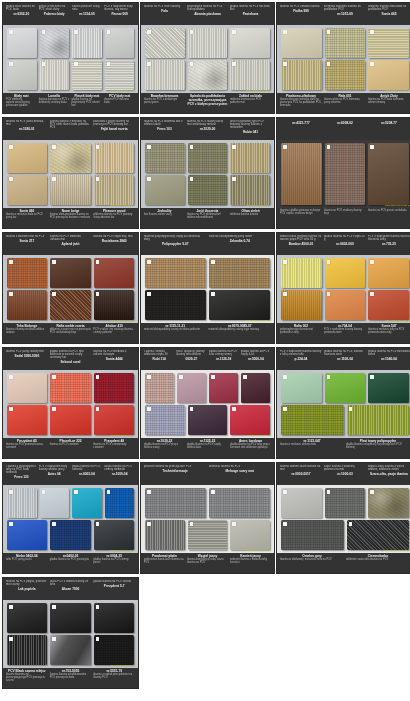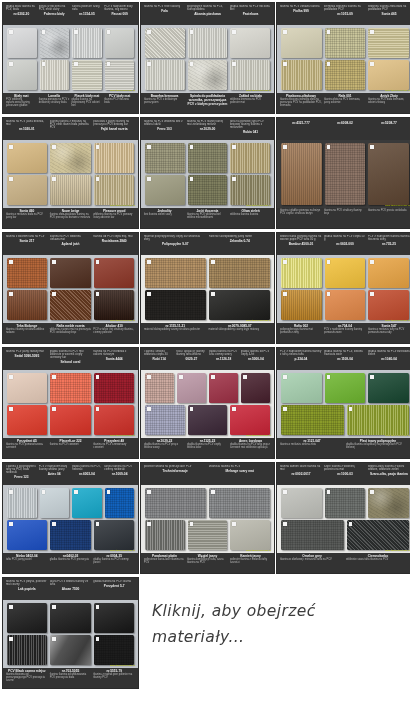--- a/index.html
+++ b/index.html
@@ -996,17 +996,13 @@
             <span class="fline">tkanina tkanina od włóknowania PCV przeszycia biała</span>
           </div>
           <div class="fcell">
             <span class="fcode">nr.5515-79</span>
             <span class="fline">tkanina z nadruk pion poliester na tkaniny PCV</span>
           </div>
         </div>
       </div>
     </div>
 
-  <div id="cta">
-    <span>Kliknij, aby obejrzeć</span>
-    <span>materiały...</span>
-  </div>
 </div>
 
 </body></html>

